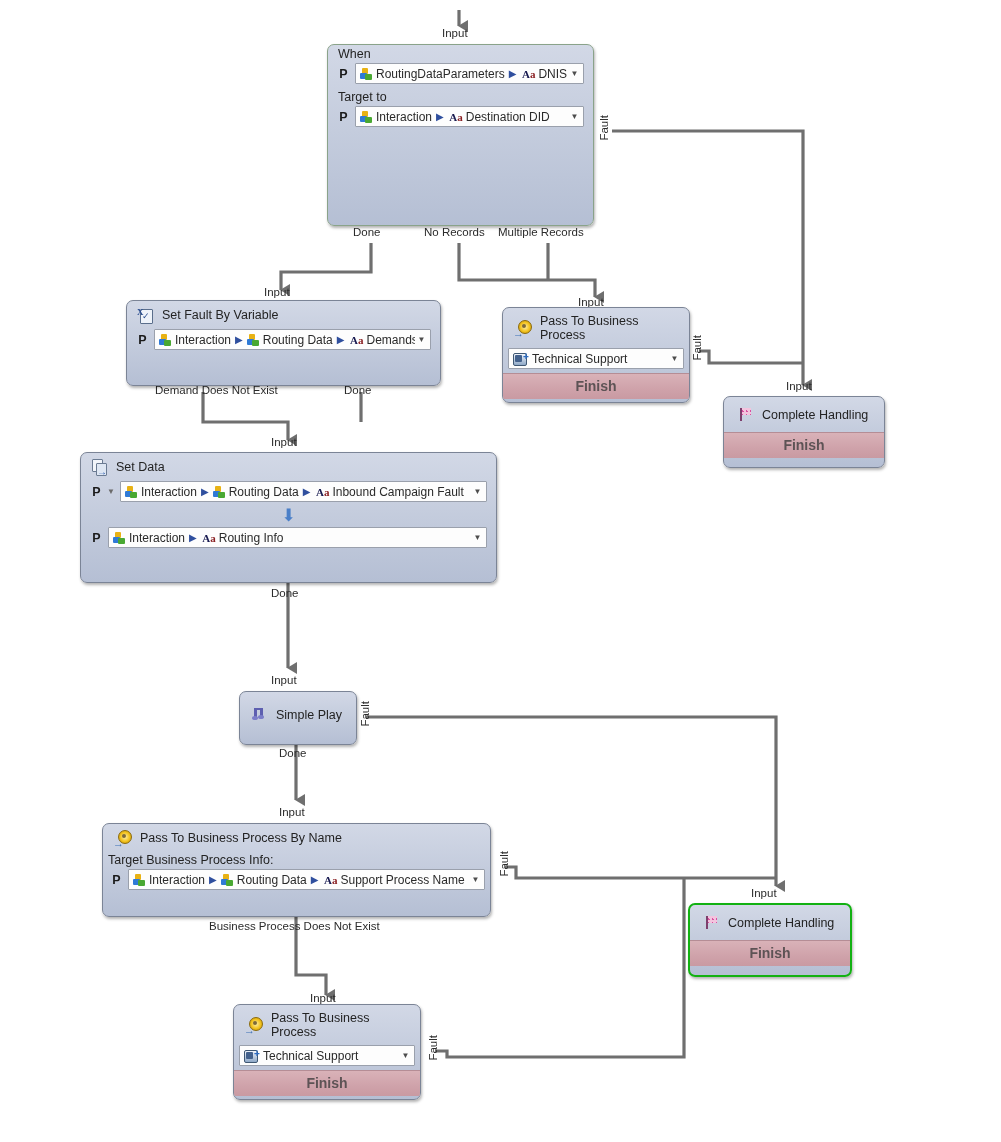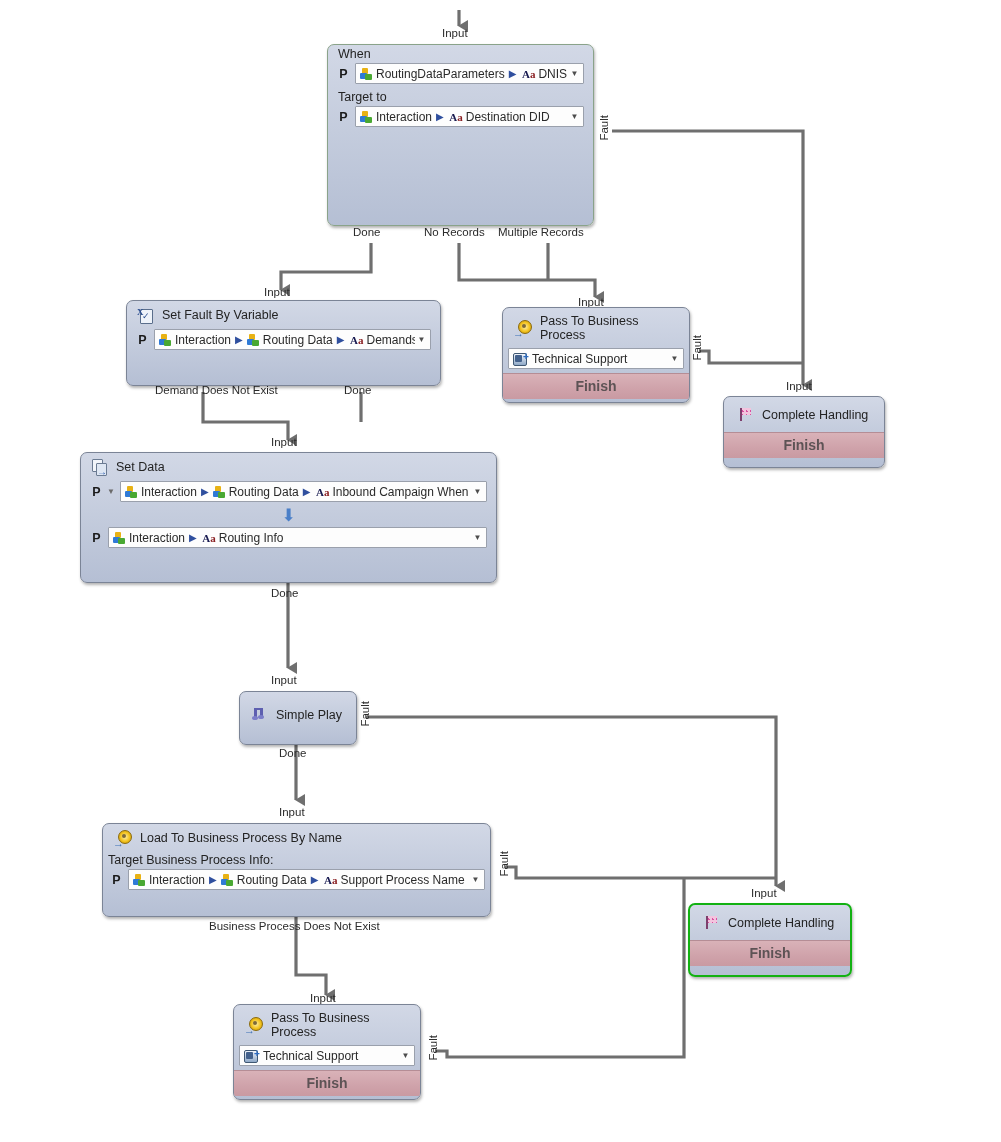--- a/index.html
+++ b/index.html
@@ -311,21 +311,21 @@
           <span>Interaction</span>
           <span class="sep">▶</span>
           <span class="ic ic-cubes">
               <i class="c"></i>
               <i class="a"></i>
               <i class="b"></i>
             </span>
           <span>Routing Data</span>
           <span class="sep">▶</span>
           <span class="ic ic-aa"><b>A</b><u>a</u></span>
-          <span>Inbound Campaign When</span>
+          <span>Inbound Campaign Fault</span>
         </span>
         <span class="caret">▼</span>
       </span>
     </div>
     <div style="text-align:center;height:20px;line-height:20px;">
       <span style="display:inline-block;font-size:17px;color:#4a7fc8;line-height:20px;">⬇</span>
     </div>
     <div class="fieldrow">
       <span class="pbtn">P</span>
       <span class="combo">
@@ -358,21 +358,21 @@
     </div>
   </div>
 
   <div class="node" style="left:102px;top:823px;width:387px;height:92px;">
     <div class="titlerow">
       <span class="ic ic-gear">
         <span class="g"></span>
           <span class="gh"></span>
           <span class="ga">→</span>
       </span>
-      <span class="tl">Load To Business Process By Name</span>
+      <span class="tl">Pass To Business Process By Name</span>
     </div>
     <div class="seclabel" style="padding-left:5px;">Target Business Process Info:</div>
     <div class="fieldrow" style="padding-left:7px;padding-right:5px;">
       <span class="pbtn">P</span>
       <span class="combo">
         <span class="ctext">
           <span class="ic ic-cubes">
               <i class="c"></i>
               <i class="a"></i>
               <i class="b"></i>

